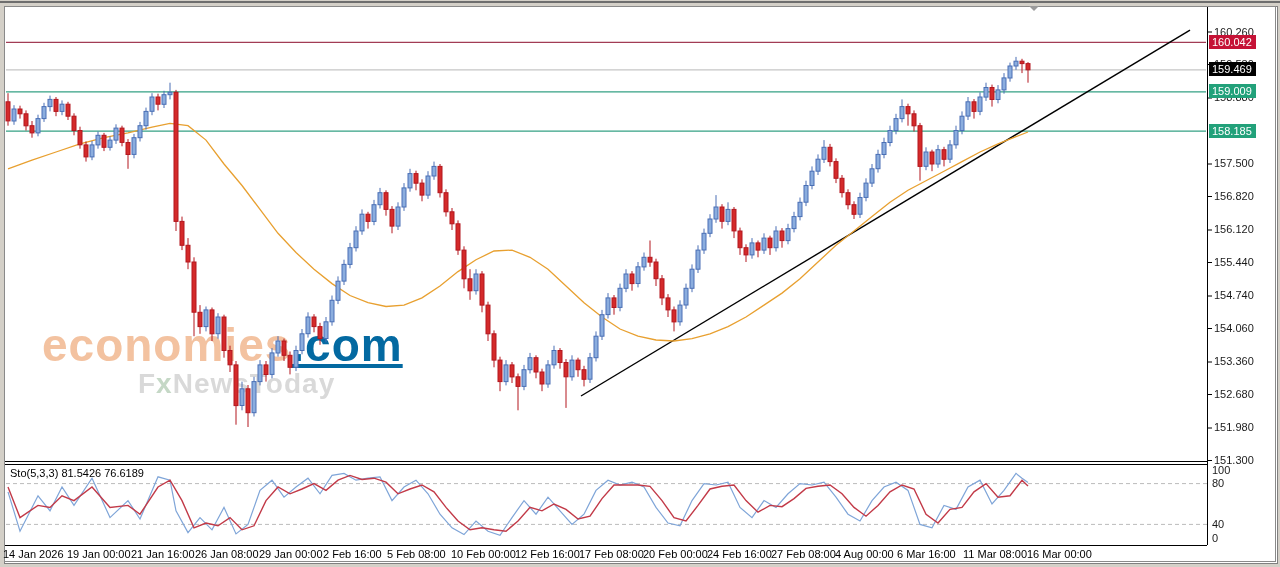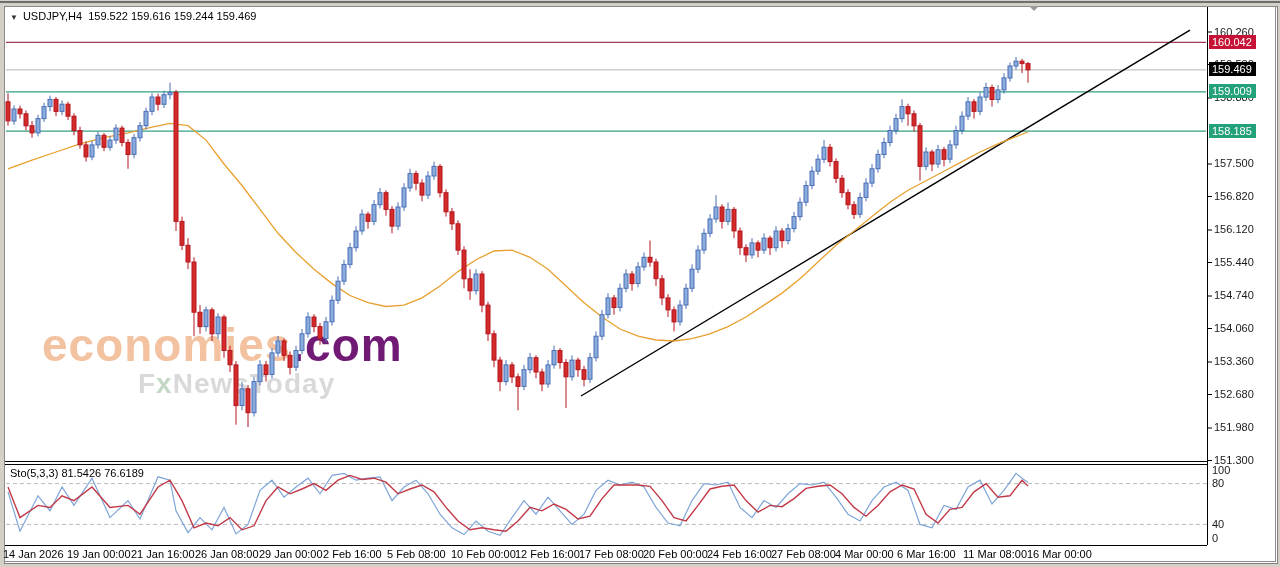--- a/index.html
+++ b/index.html
@@ -3,21 +3,21 @@
 <meta charset="utf-8">
 <style>
   html,body{margin:0;padding:0;background:#d4d0c8;}
   #screen{position:relative;width:1280px;height:567px;background:#d4d0c8;overflow:hidden;
           font-family:"Liberation Sans",sans-serif;-webkit-font-smoothing:none;}
   #chart-bg{position:absolute;left:4px;top:6px;width:1272px;height:556px;background:#ffffff;border:1px solid #808080;}
   #topline{position:absolute;left:0;top:1px;width:1280px;height:2px;background:#6e6e6e;}
   #watermark{position:absolute;left:42px;top:322px;z-index:1;line-height:1.0;user-select:none;}
   .wm1{font-size:46px;font-weight:bold;letter-spacing:1px;}
   .wm1 .orange{color:#f3c2a0;}
-  .wm1 .gray{color:#701a75;}
+  .wm1 .gray{color:#0369a1;text-decoration:underline;}
   .wm2{font-size:28px;font-weight:bold;color:#d9d9d9;margin-left:96px;margin-top:2px;letter-spacing:1px;}
   .wm2 .fx{color:#c5d8c6;}
   #chart-canvas{position:absolute;left:0;top:0;z-index:2;}
   #quote-header{position:absolute;left:10px;top:10px;z-index:4;font-size:11px;color:#000;white-space:nowrap;}
   #quote-header .tri{font-size:8px;color:#333;margin-right:5px;}
   #sto-header{position:absolute;left:10px;top:467px;z-index:4;font-size:11px;color:#000;white-space:nowrap;}
   .axis-label{position:absolute;font-size:11px;color:#1a1a1a;white-space:nowrap;z-index:3;}
   .chip{position:absolute;left:1209px;z-index:4;font-size:11px;color:#fff;padding:1px 4px 1px 3px;white-space:nowrap;}
   .time-label{position:absolute;top:548px;font-size:11px;color:#000;white-space:nowrap;z-index:3;}
 </style>
@@ -400,23 +400,20 @@
       <line x1="1207" y1="262.5" x2="1212" y2="262.5" stroke="#000"></line>
       <line x1="1207" y1="296.0" x2="1212" y2="296.0" stroke="#000"></line>
       <line x1="1207" y1="328.5" x2="1212" y2="328.5" stroke="#000"></line>
       <line x1="1207" y1="362.0" x2="1212" y2="362.0" stroke="#000"></line>
       <line x1="1207" y1="394.5" x2="1212" y2="394.5" stroke="#000"></line>
       <line x1="1207" y1="428.0" x2="1212" y2="428.0" stroke="#000"></line>
       <line x1="1207" y1="460.5" x2="1212" y2="460.5" stroke="#000"></line>
       <polygon points="1029,6 1039,6 1034,11" fill="#9a9a9a"></polygon>
     </svg>
 
-  <div id="quote-header">
-    <span class="tri">▼</span><span>USDJPY,H4</span>&nbsp;&nbsp;<span>159.522 159.616 159.244 159.469</span>
-  </div>
 
   <div id="sto-header">
     <span>Sto(5,3,3)</span>&nbsp;<span>81.5426 76.6189</span>
   </div>
 
   <div id="price-tick-labels">
       <div class="axis-label" style="left: 1214px; top: 26px;">160.260</div>
       <div class="axis-label" style="left: 1214px; top: 58px;">159.580</div>
       <div class="axis-label" style="left: 1214px; top: 91px;">158.880</div>
       <div class="axis-label" style="left: 1214px; top: 157px;">157.500</div>
@@ -449,18 +446,18 @@
       <div class="time-label" style="left: 195px;">26 Jan 08:00</div>
       <div class="time-label" style="left: 259px;">29 Jan 00:00</div>
       <div class="time-label" style="left: 323px;">2 Feb 16:00</div>
       <div class="time-label" style="left: 387px;">5 Feb 08:00</div>
       <div class="time-label" style="left: 451px;">10 Feb 00:00</div>
       <div class="time-label" style="left: 515px;">12 Feb 16:00</div>
       <div class="time-label" style="left: 579px;">17 Feb 08:00</div>
       <div class="time-label" style="left: 643px;">20 Feb 00:00</div>
       <div class="time-label" style="left: 707px;">24 Feb 16:00</div>
       <div class="time-label" style="left: 771px;">27 Feb 08:00</div>
-      <div class="time-label" style="left: 835px;">4 Mar 00:00</div>
+      <div class="time-label" style="left: 835px;">4 Aug 00:00</div>
       <div class="time-label" style="left: 897px;">6 Mar 16:00</div>
       <div class="time-label" style="left: 963px;">11 Mar 08:00</div>
       <div class="time-label" style="left: 1027px;">16 Mar 00:00</div>
     </div>
 </div>
 
 </body></html>

